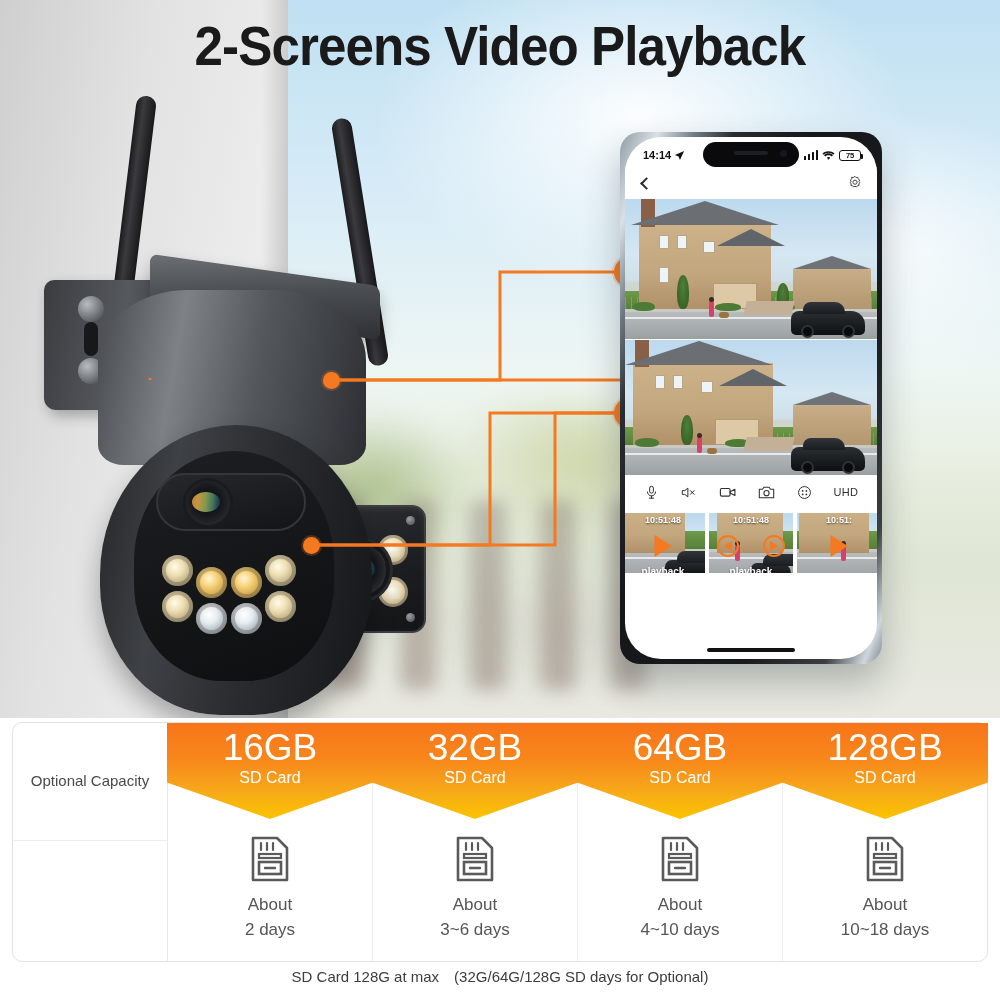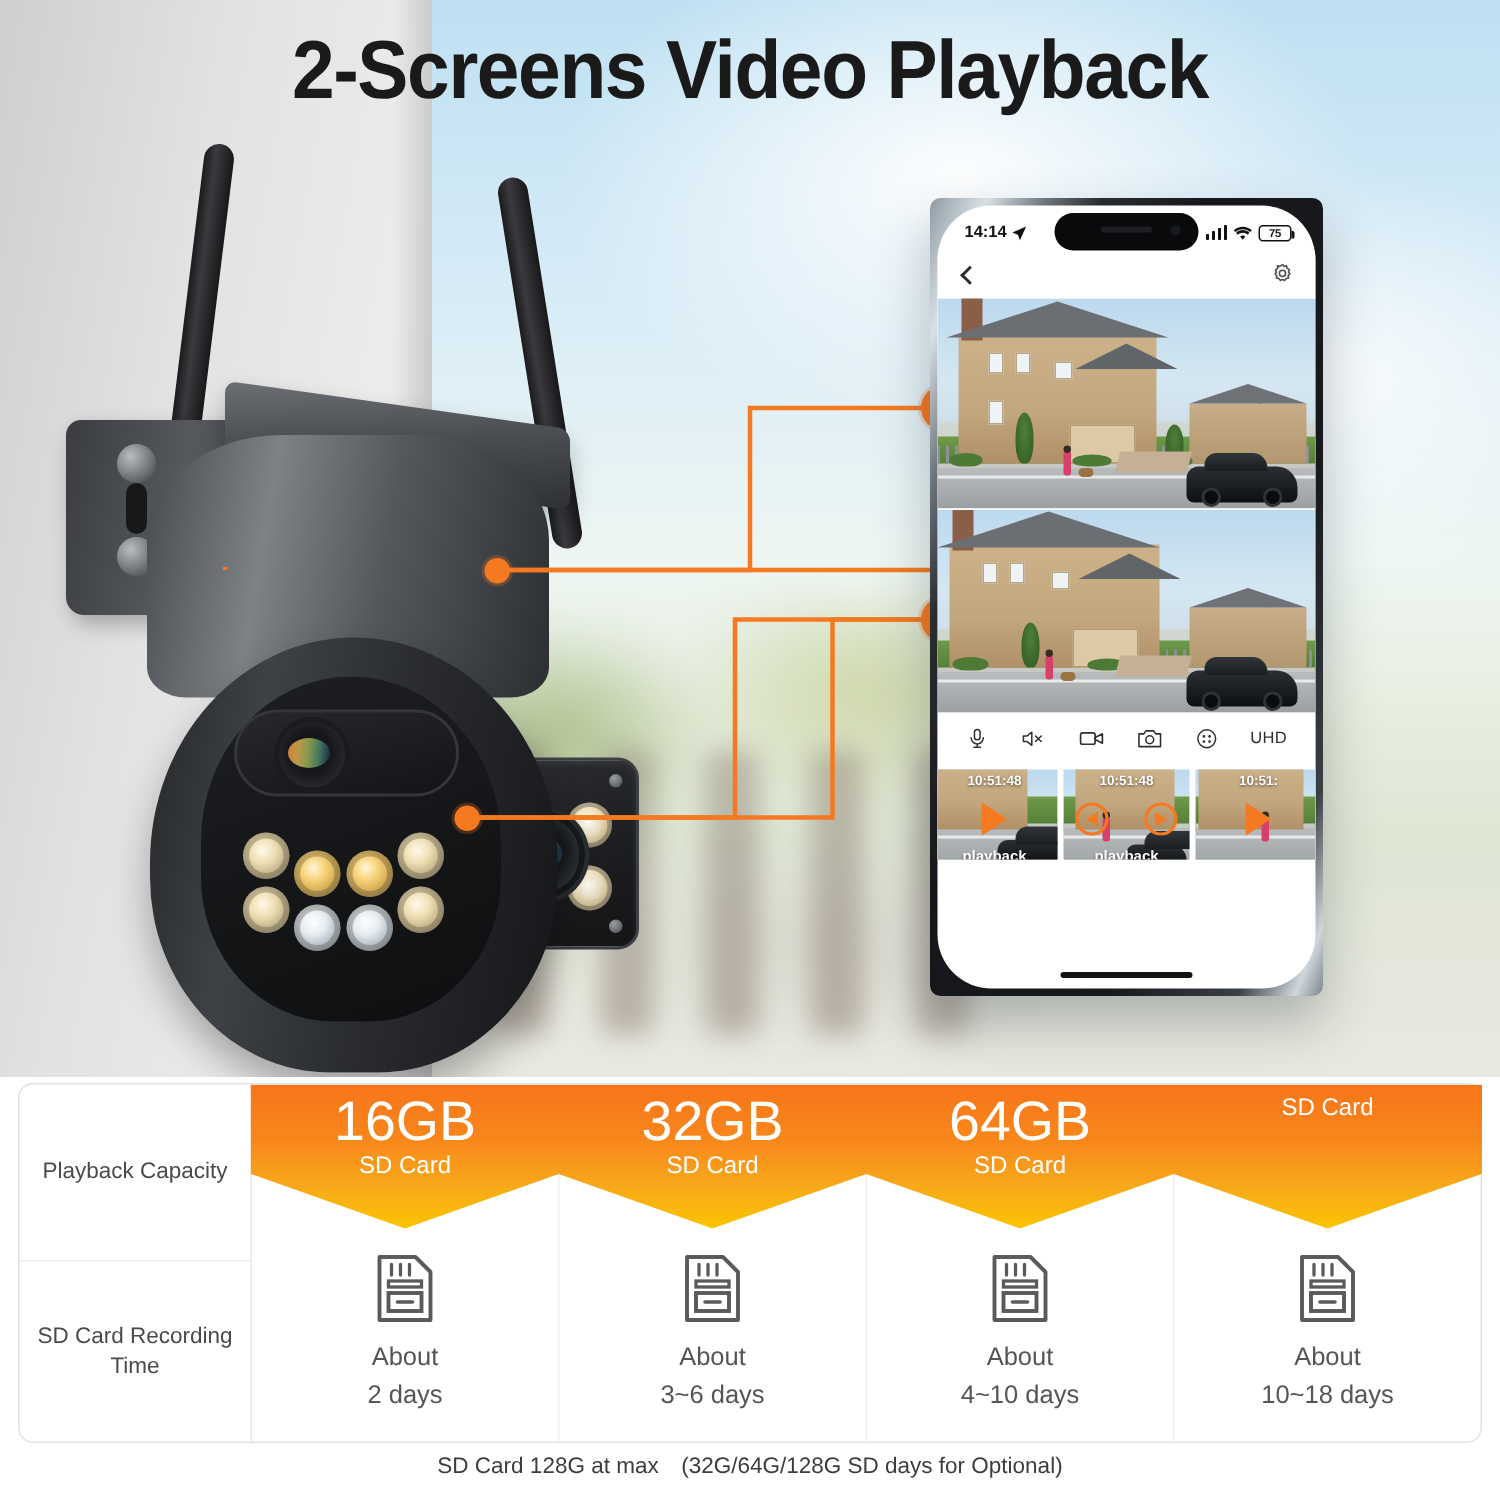--- a/index.html
+++ b/index.html
@@ -191,21 +191,21 @@
   .connect { position: absolute; left: 0; top: 0; width: 1000px; height: 718px; pointer-events: none; }
   .cdot {
     position: absolute; border-radius: 50%; background: #F47920;
     box-shadow: 0 0 0 2px rgba(244,121,32,.25);
   }
 
   
   .phone {
     position: absolute; left: 620px; top: 132px; width: 262px; height: 532px;
     background: linear-gradient(112deg, #8f9aa3 0%, #d9e1e6 8%, #6f7880 16%, #2a2d30 24%, #15171a 40%, #17191c 70%, #3a3f44 88%, #cfd7dc 96%, #7d858c 100%);
-    border-radius: 7px;
+    border-radius: 20px;
     box-shadow: 0 18px 36px rgba(40,50,60,.3);
     padding: 5px;
   }
   .screen {
     position: relative; width: 100%; height: 100%;
     background: #ffffff; border-radius: 36px; overflow: hidden;
   }
   .notch {
     position: absolute; left: 50%; top: 5px; transform: translateX(-50%);
     width: 96px; height: 25px; background: #0a0a0c; border-radius: 14px; z-index: 5;
@@ -646,22 +646,21 @@
 
       <div class="homebar"></div>
     </div>
   </div>
 </div>
 
 <div class="title">2-Screens Video Playback</div>
 
 <div class="spectable">
   <div class="col-label">
-    <div class="cell r1">Playback Capacity</div>
-    <div class="cell r2">SD Card Recording Time</div>
+    <div class="cell r1">Optional Capacity</div>
   </div>
   <div class="datacols">
 
     <div class="dcol">
       <div class="banner">
         <div class="cap">16GB</div>
         <div class="sub">SD Card</div>
       </div>
       <div class="sd-icon">
         <svg width="42" height="48" viewBox="0 0 42 48">
@@ -713,20 +712,21 @@
         </svg>
       </div>
       <div class="days">
         <div>About</div>
         <div>4~10 days</div>
       </div>
     </div>
 
     <div class="dcol">
       <div class="banner">
+        <div class="cap">128GB</div>
         <div class="sub">SD Card</div>
       </div>
       <div class="sd-icon">
         <svg width="42" height="48" viewBox="0 0 42 48">
           <path d="M4 3h24l10 10v32H4z" fill="none" stroke="#5a5a5a" stroke-width="2.6" stroke-linejoin="round"></path>
           <path d="M12 8v7M18 8v7M24 8v7" stroke="#5a5a5a" stroke-width="2.2" stroke-linecap="round"></path>
           <rect x="10" y="19" width="22" height="4" fill="none" stroke="#5a5a5a" stroke-width="2.2"></rect>
           <rect x="10" y="27" width="22" height="12" fill="none" stroke="#5a5a5a" stroke-width="2.6"></rect>
           <path d="M16 33h10" stroke="#5a5a5a" stroke-width="2.4" stroke-linecap="round"></path>
         </svg>

